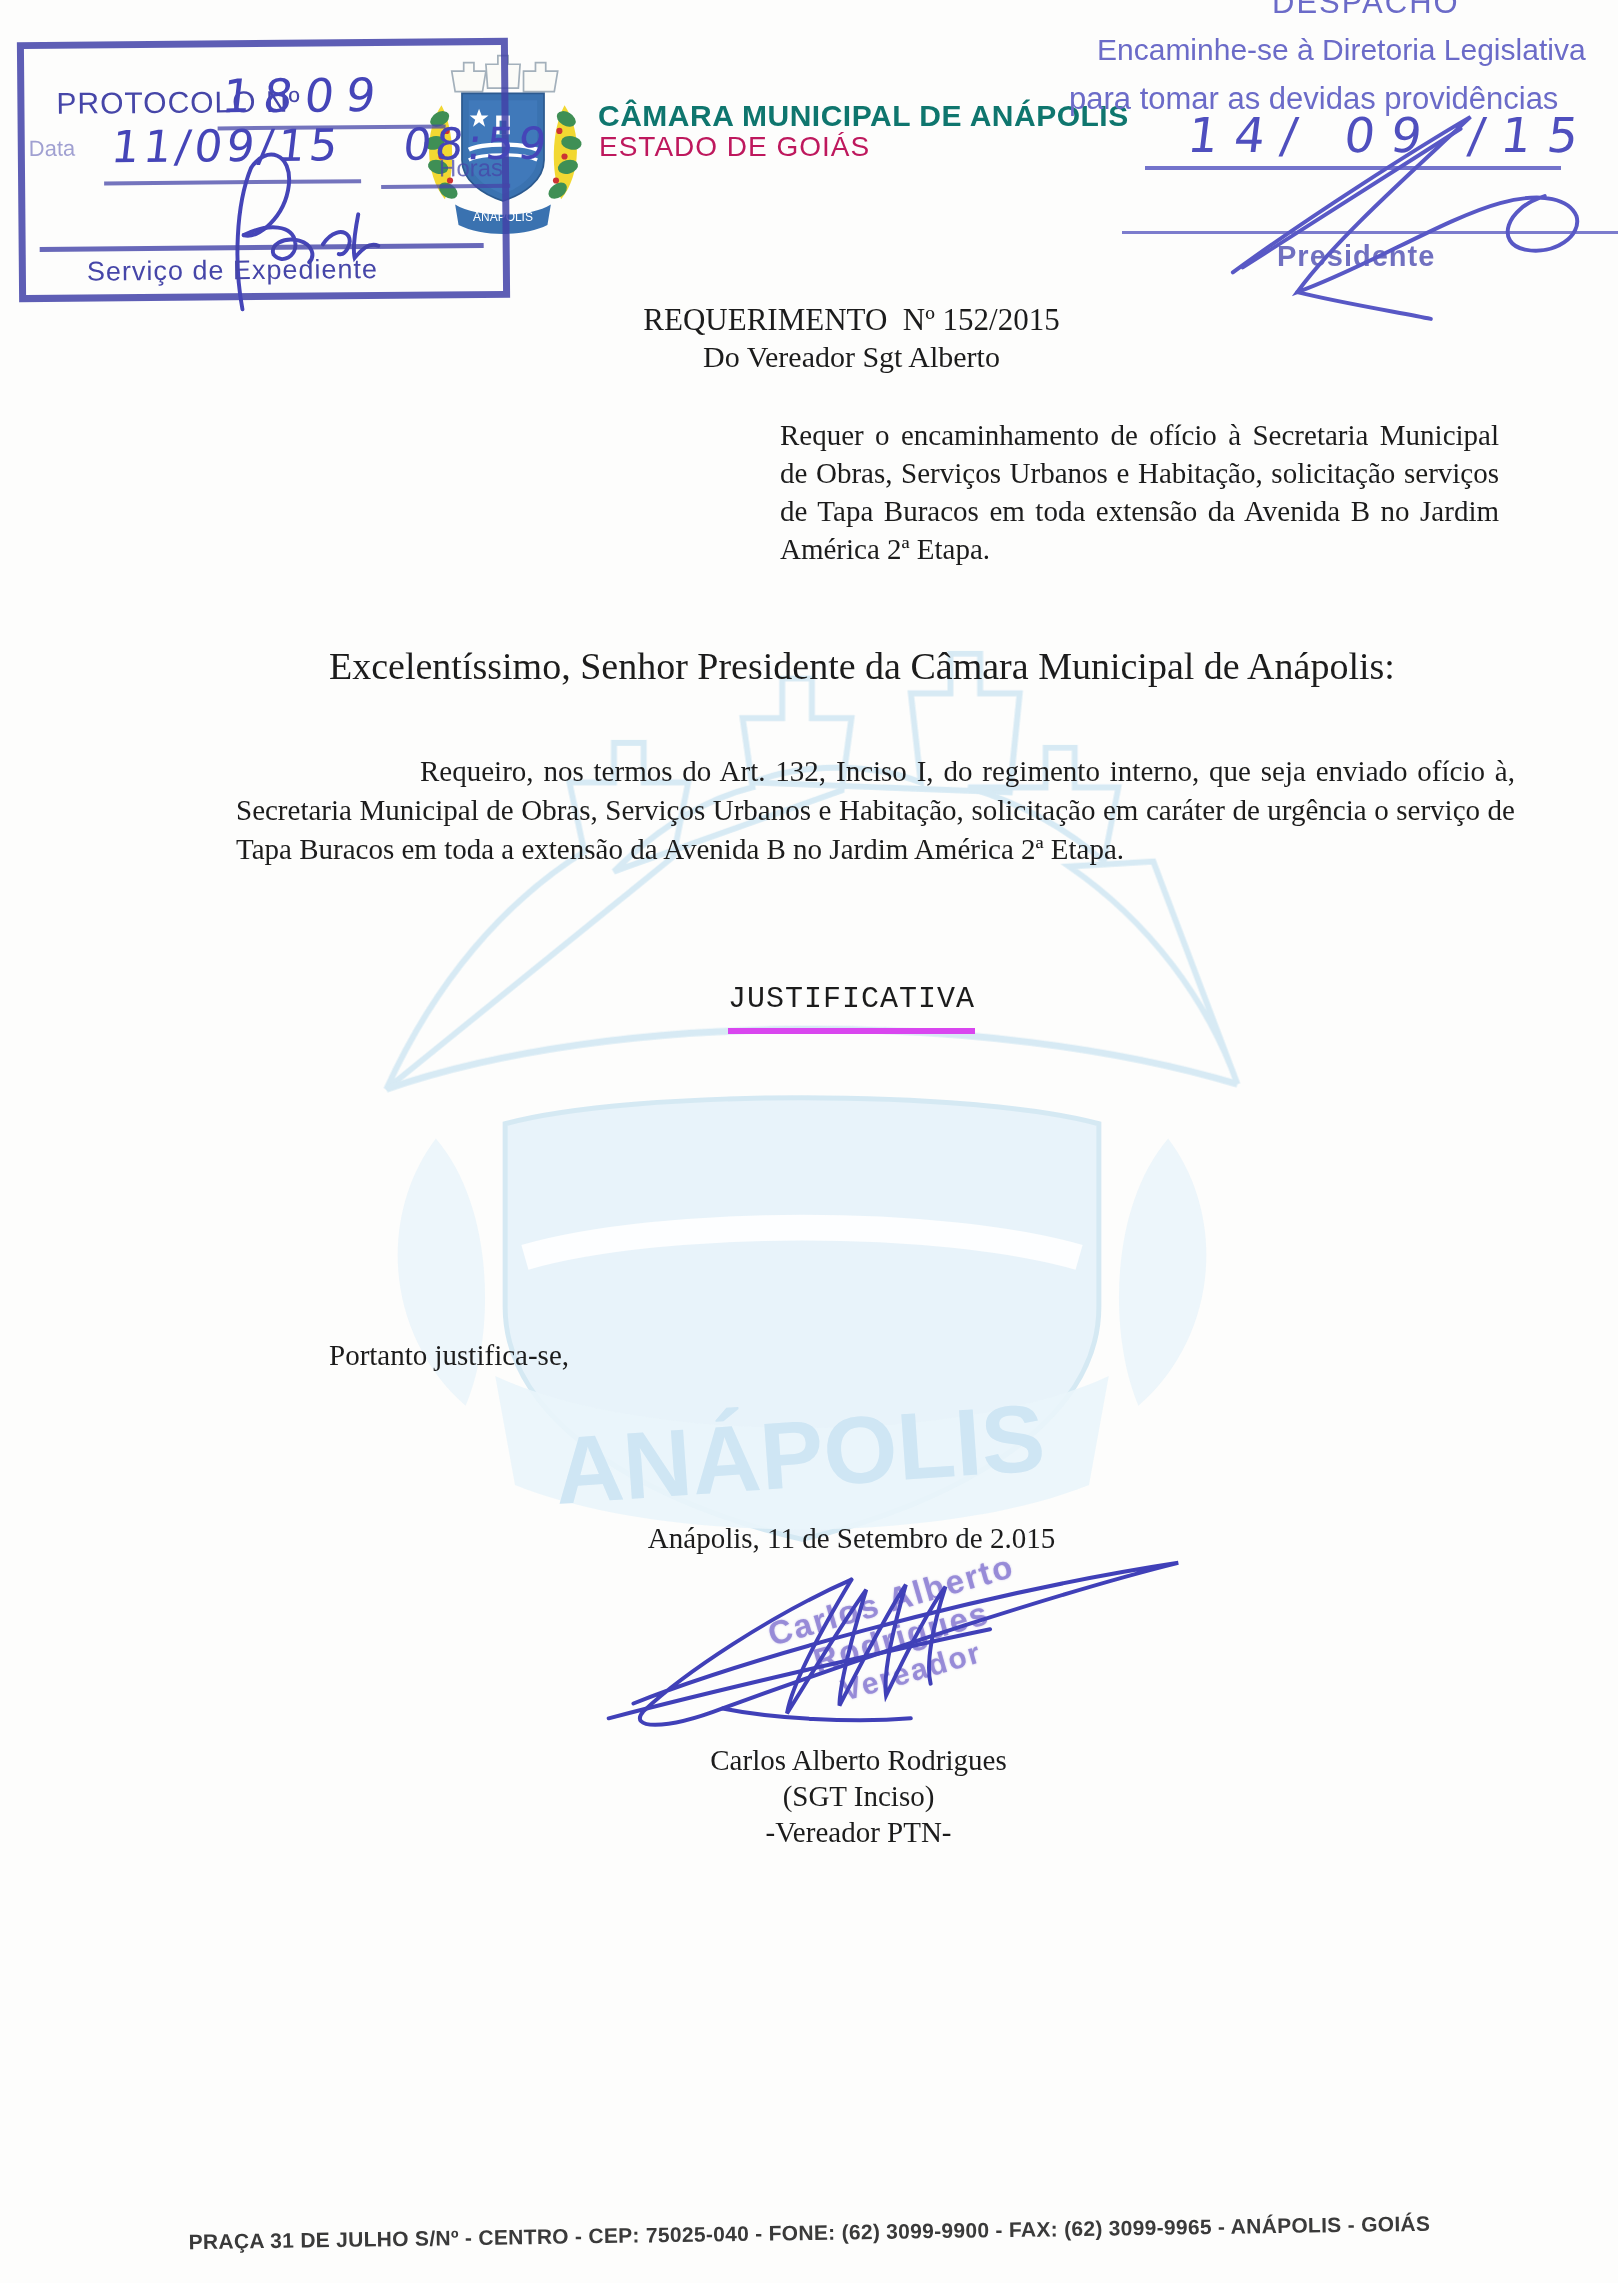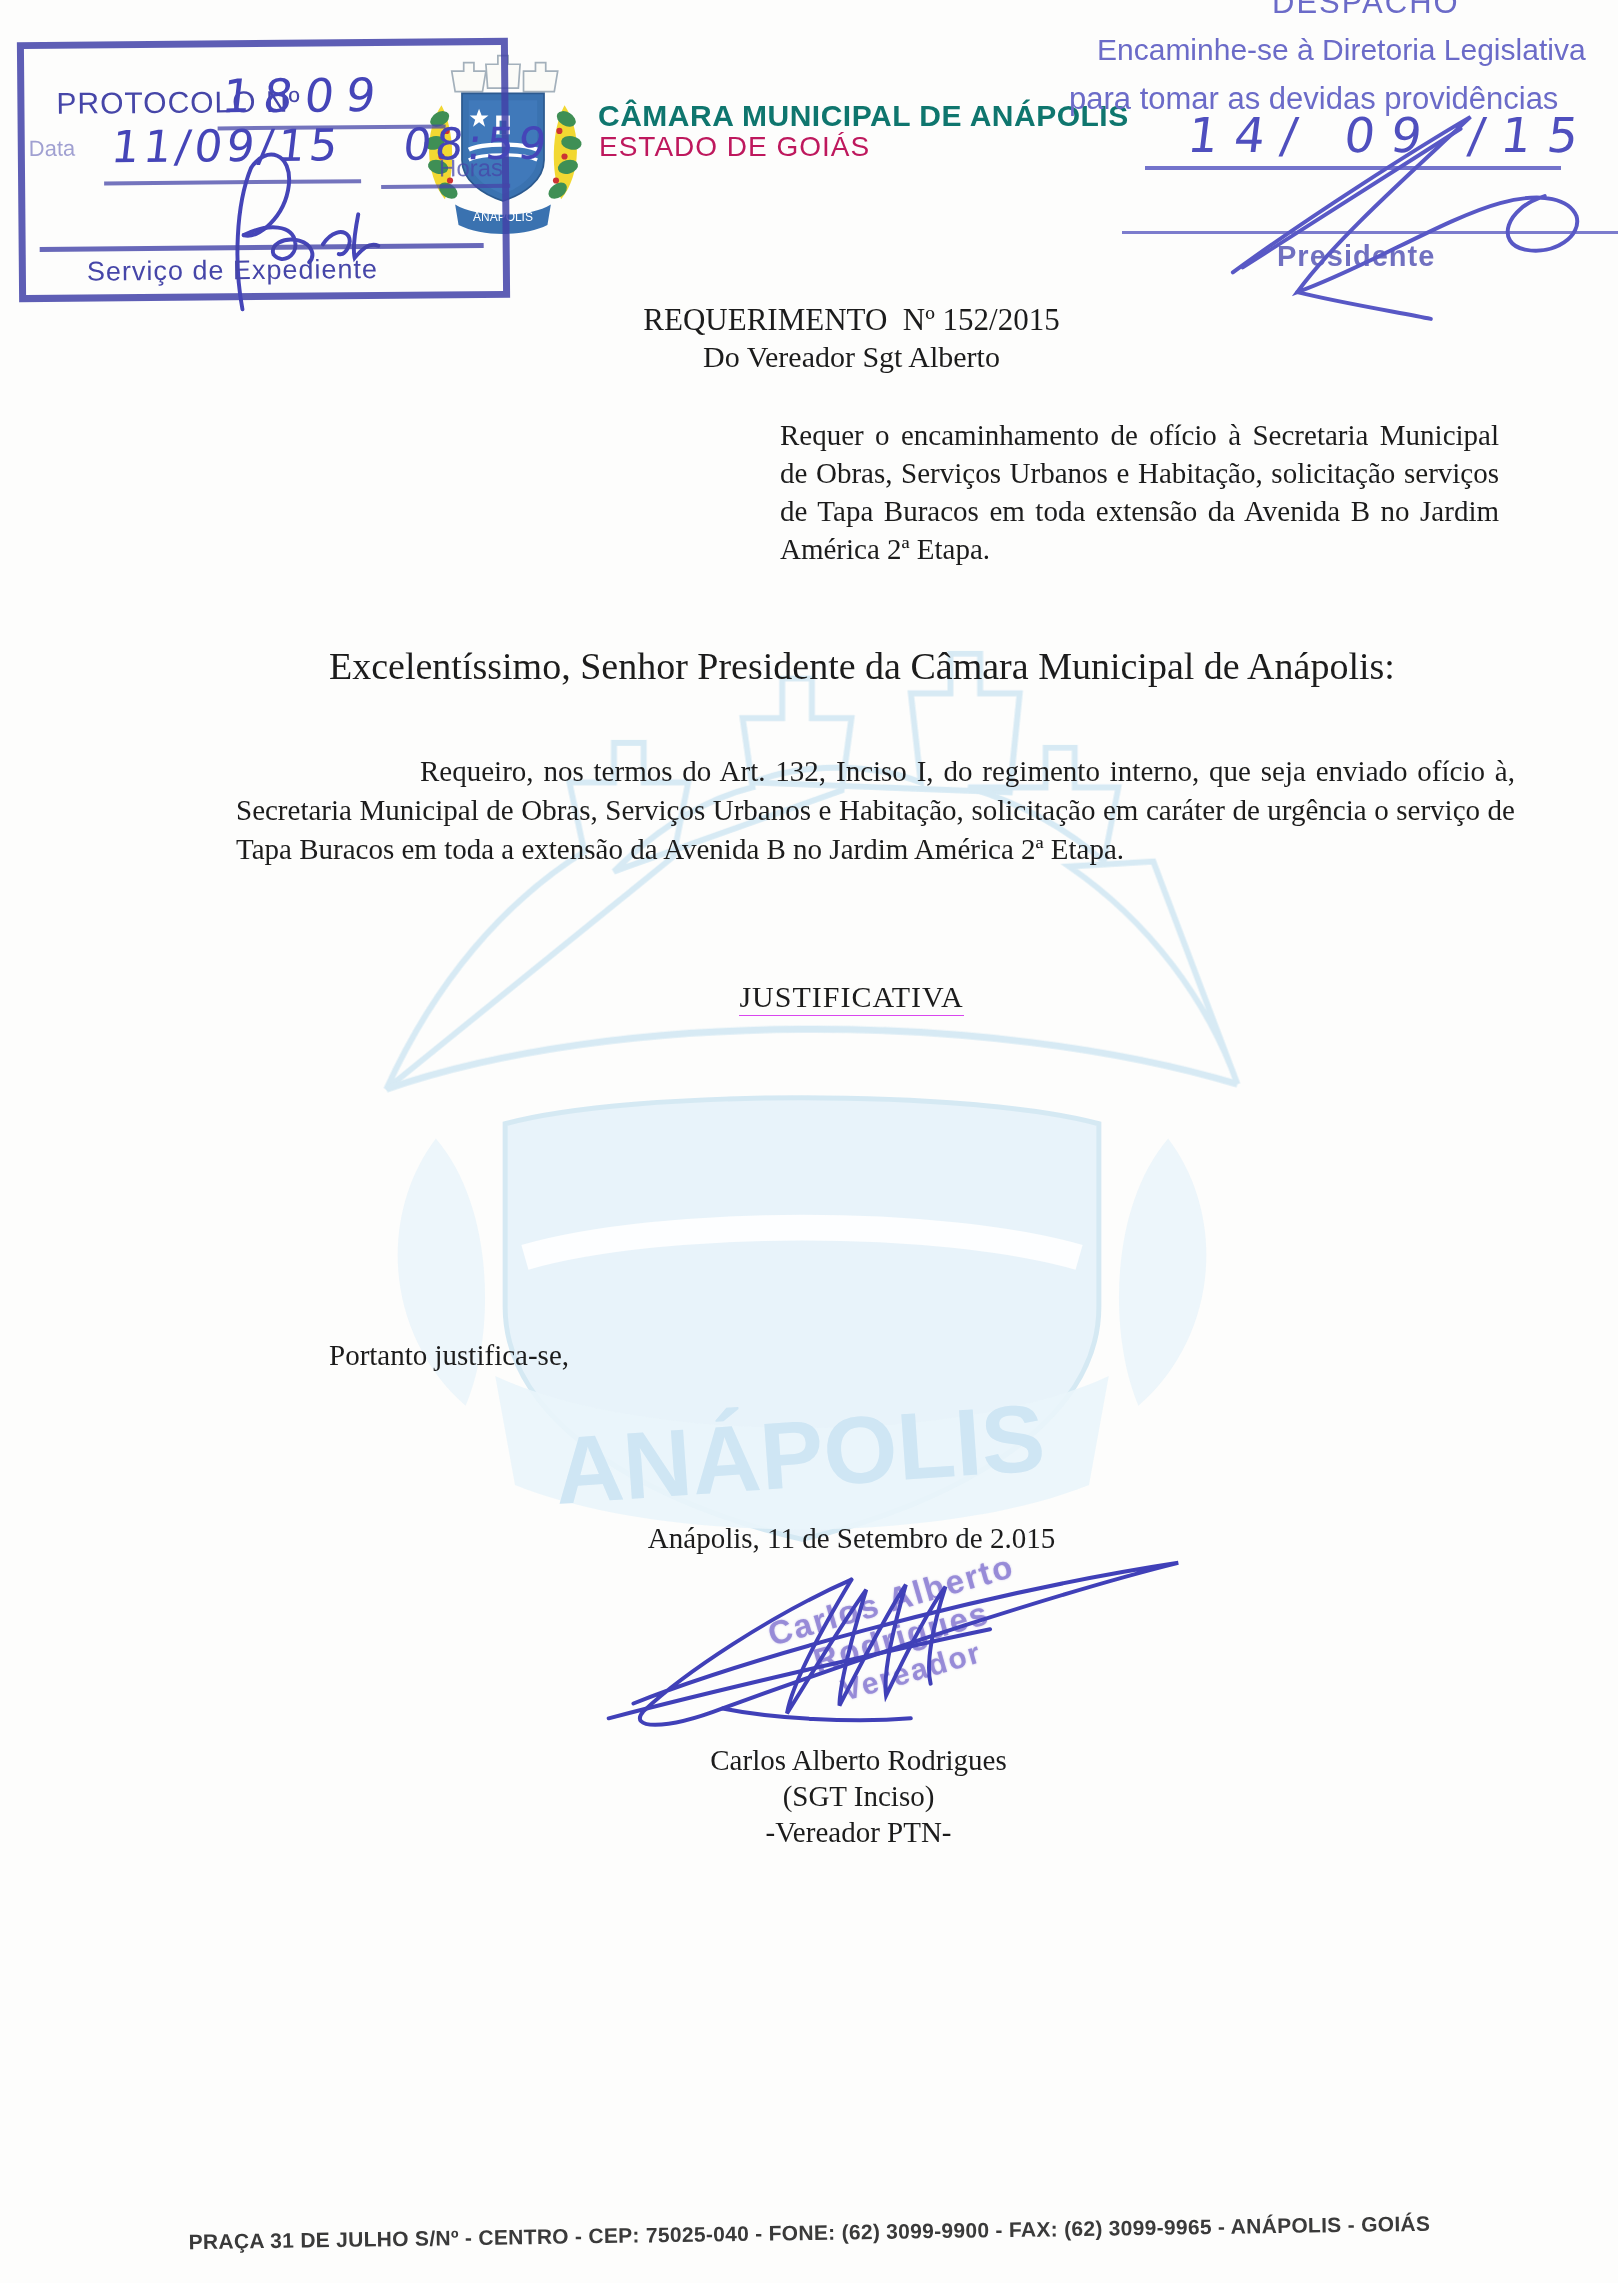--- a/index.html
+++ b/index.html
@@ -73,21 +73,21 @@
   .summary{
     left:780px;top:416px;width:719px;
     font-size:29px;line-height:38px;text-align:justify;
   }
   .salutation{left:329px;top:644px;font-size:38px;white-space:nowrap;}
   .body-par{
     left:236px;top:752px;width:1279px;
     font-size:29px;line-height:39px;text-align:justify;text-indent:184px;
   }
   .just-title{left:416px;top:980px;width:871px;text-align:center;font-size:30px;letter-spacing:1px;}
-  .just-title span{border-bottom:1px solid #d946ef;padding-bottom:2px;}
+  .just-title span{border-bottom:6px solid #d946ef;padding-bottom:12px;font-family:Liberation Mono, monospace;}
   .just-par{
     left:226px;top:1099px;width:1279px;
     font-size:29px;line-height:39px;text-align:justify;text-indent:184px;
   }
   .closing{left:329px;top:1339px;font-size:29px;white-space:nowrap;}
   .dateline{left:416px;top:1522px;width:871px;text-align:center;font-size:29px;}
 
   
   .main-sig{left:574px;top:1535px;width:634px;height:228px;}
   .name-stamp{

